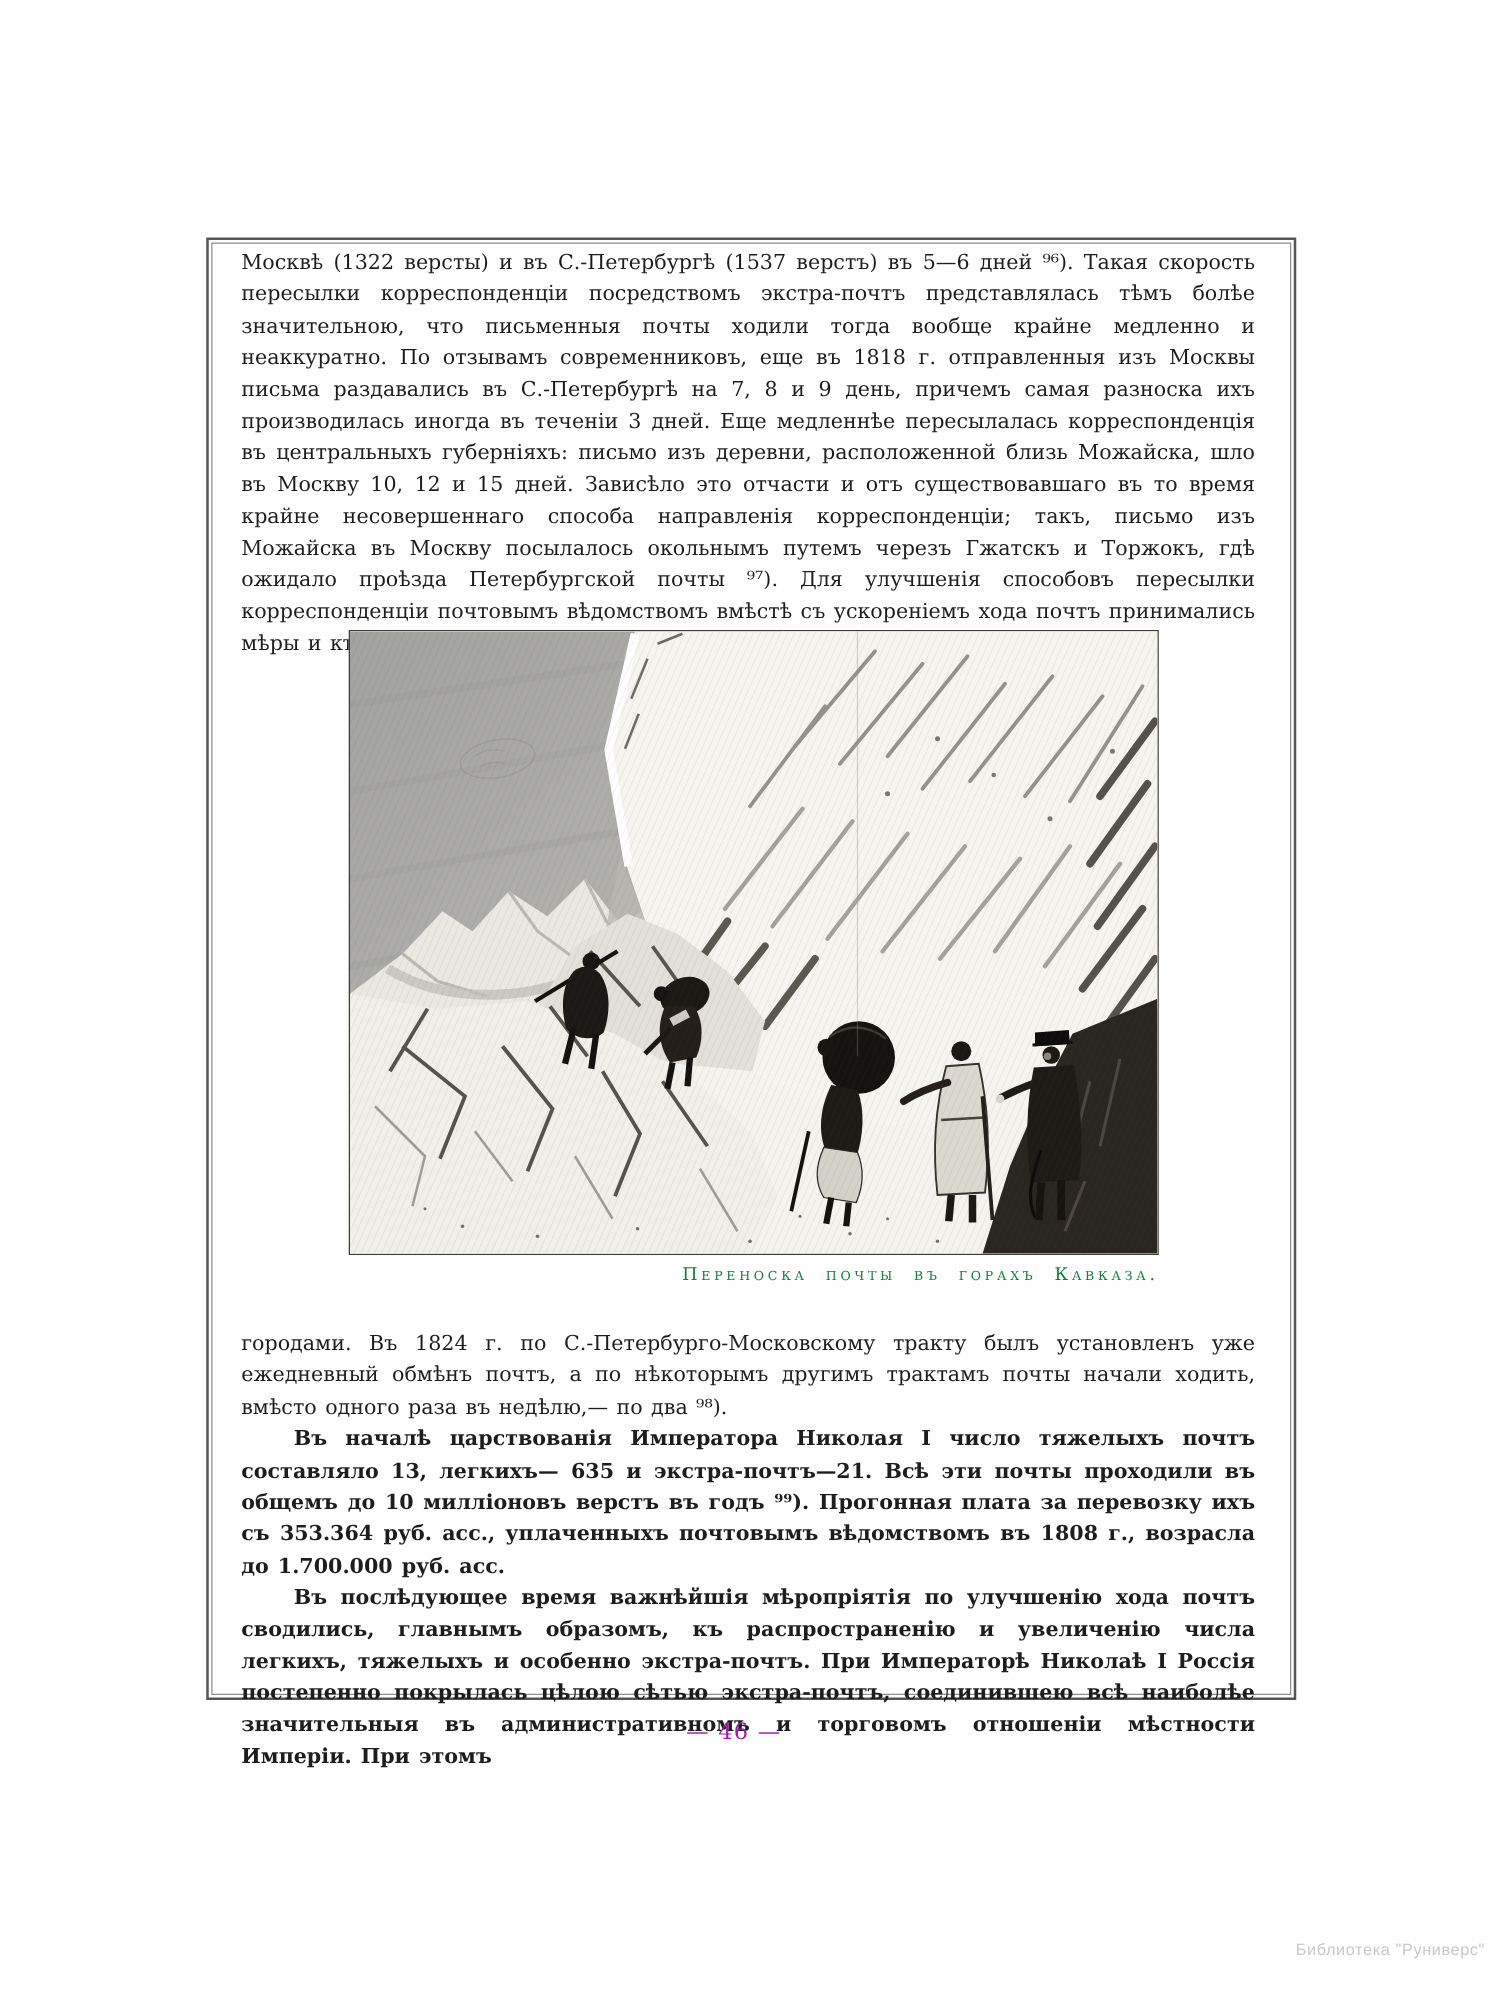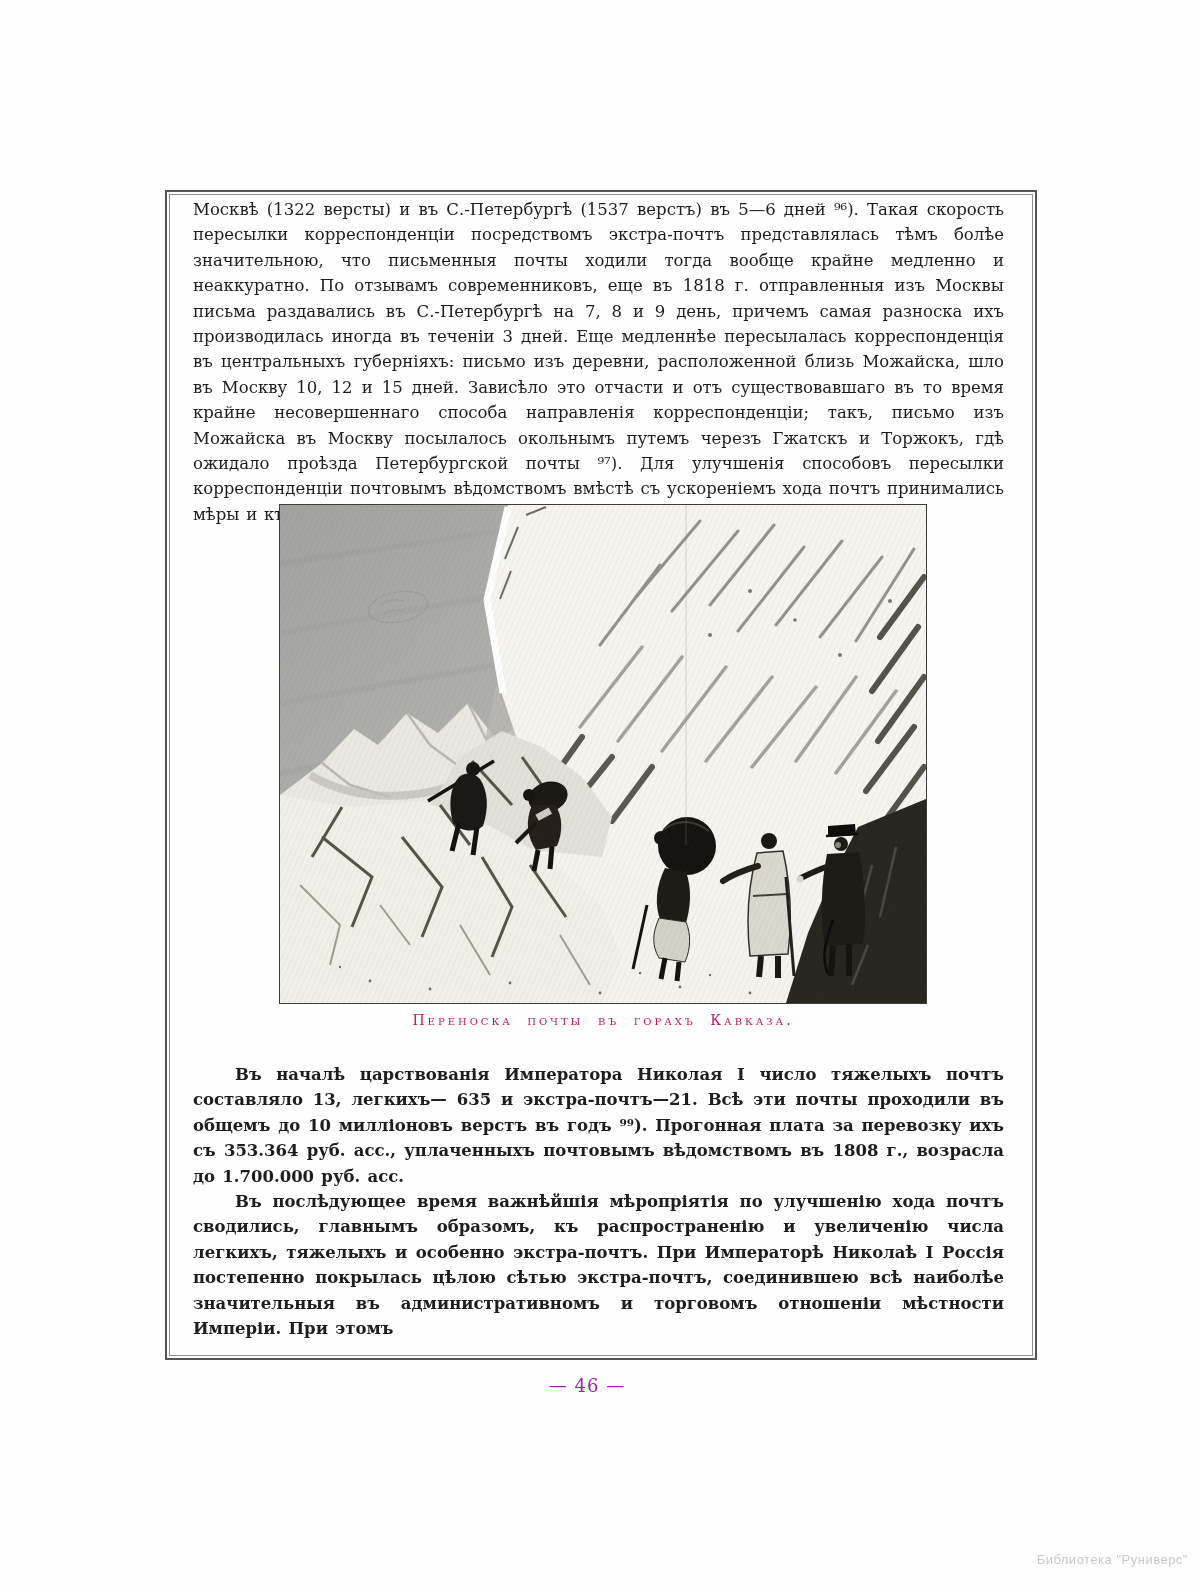--- a/index.html
+++ b/index.html
@@ -30,23 +30,23 @@
   .text-lower p.indent { text-indent:42px;font-weight:bold; }
   .figure {
     position:absolute; left:279px; top:504px;
     width:646px; height:498px;
     border:1px solid #3c3c3c;
     overflow:hidden; background:#f4f3ee;
   }
   .figure svg { display:block; }
   .caption {
     position:absolute; left:279px; top:1012px; width:648px;
-    text-align:center; font-size:14px;
+    text-align:right; font-size:14px;
     font-variant:small-caps; letter-spacing:3px; word-spacing:7px;
-    color:#be185d;
+    color:#15803d;
   }
   .pagenum {
     position:absolute; left:151px; top:1375px; width:872px;
     text-align:center; font-size:18px; letter-spacing:1px; color:#a21caf;
   }
   .watermark {
     position:absolute; right:12px; top:1552px;
     font-family:"Liberation Sans","DejaVu Sans",sans-serif;
     font-size:13px; color:#c9c9c9; letter-spacing:0.5px;
   }
@@ -248,19 +248,20 @@
     </g>
 
     <line x1="406" y1="0" x2="406" y2="340" stroke="#8e8c86" stroke-width="1" opacity="0.35"></line>
     <rect width="646" height="498" fill="url(#ht)" opacity="0.18"></rect>
   </svg>
 </div>
 
 <div class="caption">Переноска почты въ горахъ Кавказа.</div>
 
 <div class="text-lower">
+  <p>городами. Въ 1824 г. по С.-Петербурго-Московскому тракту былъ установленъ уже ежедневный обмѣнъ почтъ, а по нѣкоторымъ другимъ трактамъ почты начали ходить, вмѣсто одного раза въ недѣлю,— по два ⁹⁸).</p>
   <p class="indent">Въ началѣ царствованія Императора Николая I число тяжелыхъ почтъ составляло 13, легкихъ— 635 и экстра-почтъ—21. Всѣ эти почты проходили въ общемъ до 10 милліоновъ верстъ въ годъ ⁹⁹). Прогонная плата за перевозку ихъ съ 353.364 руб. асс., уплаченныхъ почтовымъ вѣдомствомъ въ 1808 г., возрасла до 1.700.000 руб. асс.</p>
   <p class="indent">Въ послѣдующее время важнѣйшія мѣропріятія по улучшенію хода почтъ сводились, главнымъ образомъ, къ распространенію и увеличенію числа легкихъ, тяжелыхъ и особенно экстра-почтъ. При Императорѣ Николаѣ I Россія постепенно покрылась цѣлою сѣтью экстра-почтъ, соединившею всѣ наиболѣе значительныя въ административномъ и торговомъ отношеніи мѣстности Имперіи. При этомъ</p>
 </div>
 
 <div class="pagenum">— 46 —</div>
 
 <div class="watermark">Библиотека "Руниверс"</div>
 
 </body></html>

